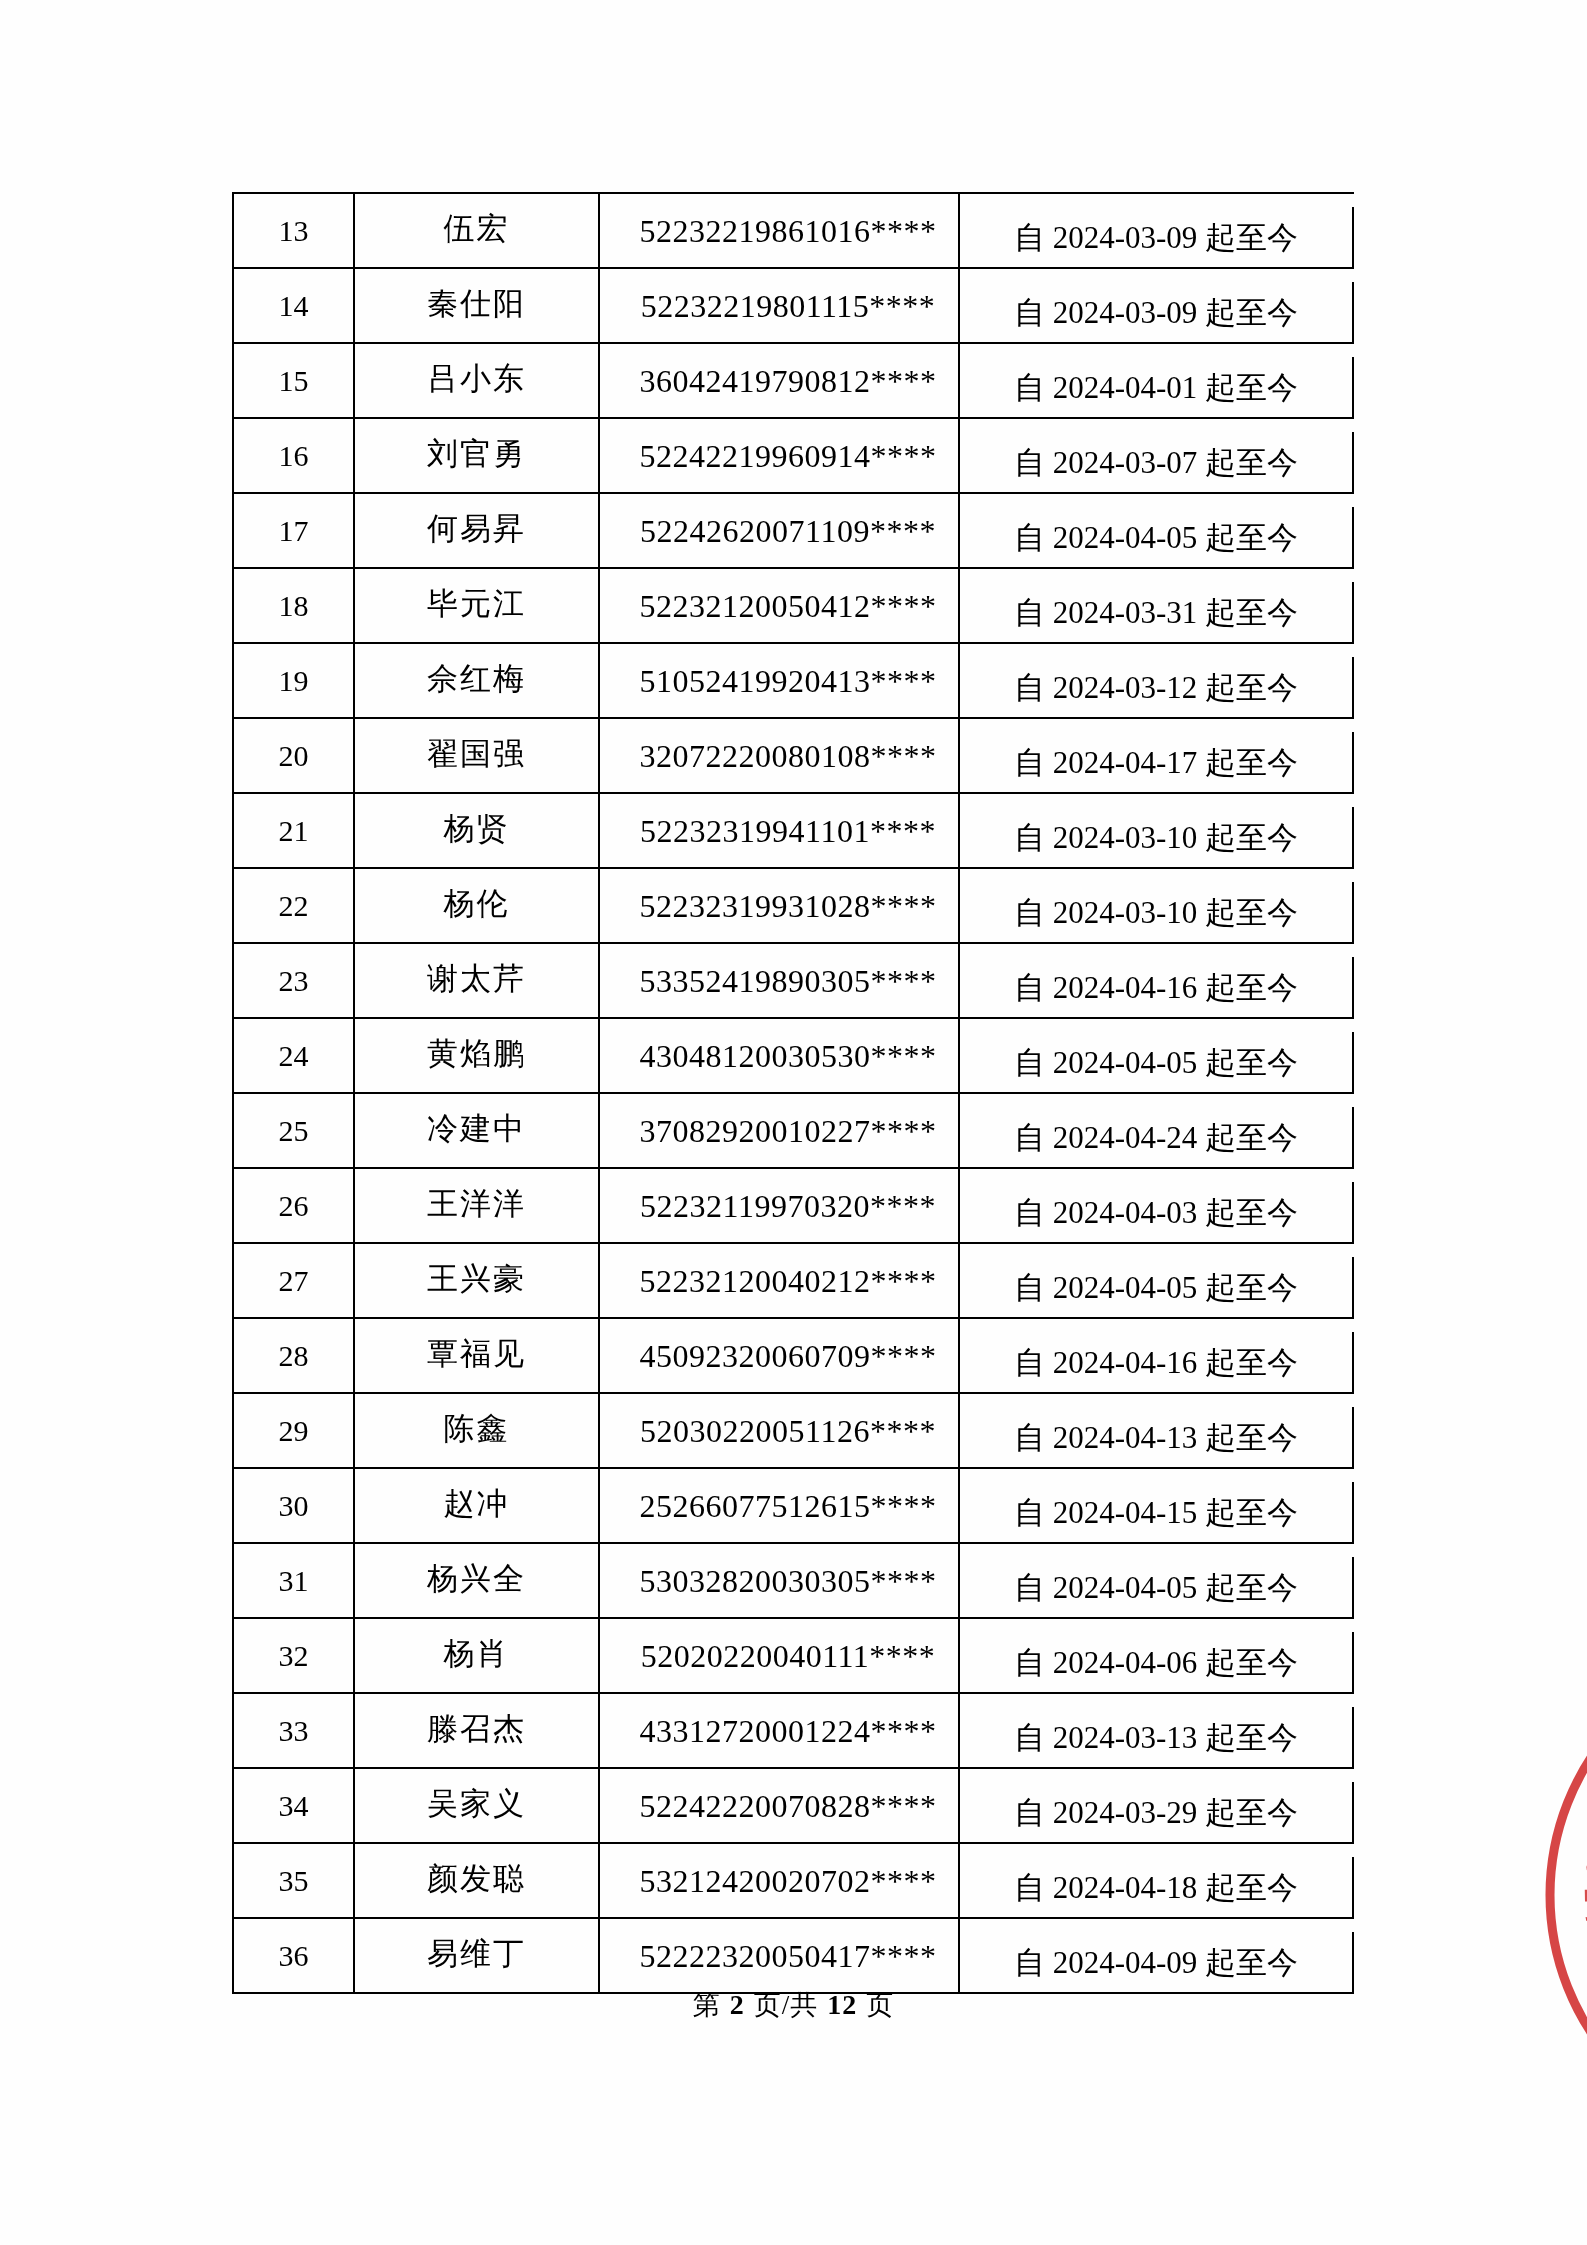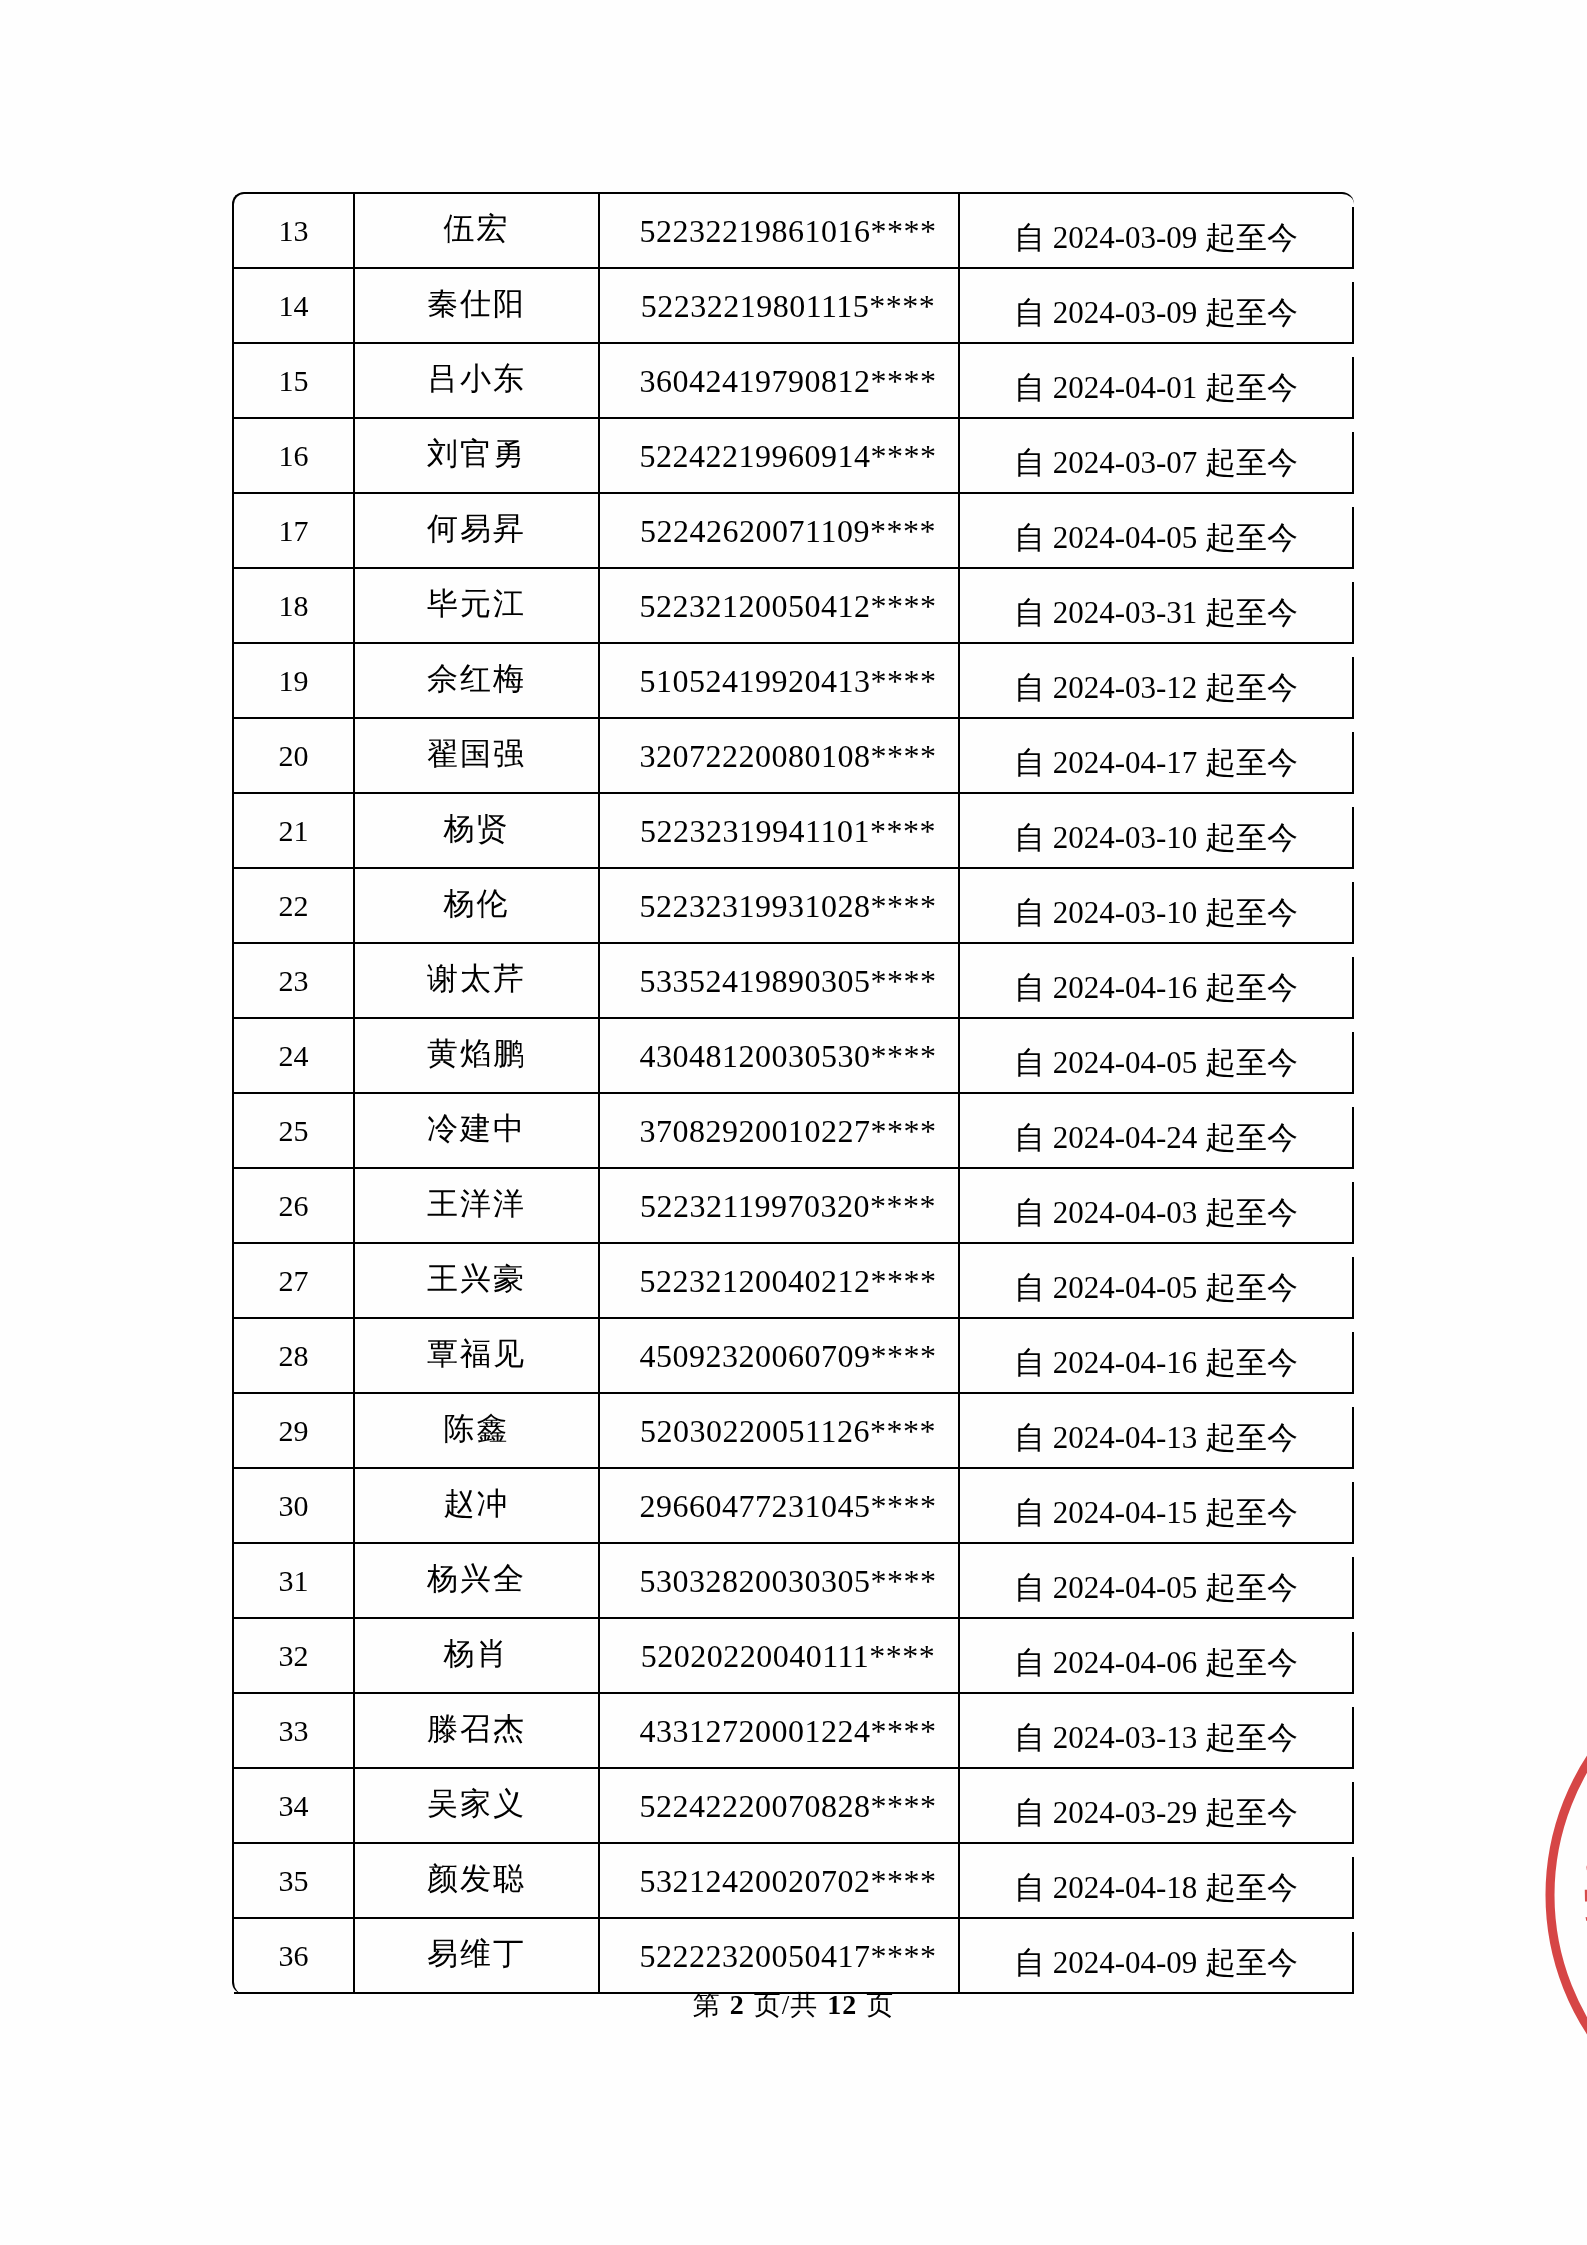--- a/index.html
+++ b/index.html
@@ -13,21 +13,20 @@
     color:#000;
   }
   .records {
     position:absolute;
     left:232px; top:192px;
     display:grid;
     grid-template-columns:121px 245px 360px 394px;
     grid-auto-rows:75px;
     border-top:2px solid #000;
     border-left:2px solid #000;
-    border-radius:12px;
   }
   .cell {
     border-right:2px solid #000;
     border-bottom:2px solid #000;
     display:flex;
     align-items:center;
     justify-content:center;
     font-size:31px;
     line-height:1;
     white-space:nowrap;
@@ -120,21 +119,21 @@
       <div class="cell c0">28</div>
       <div class="cell c1">覃福见</div>
       <div class="cell c2">45092320060709****</div>
       <div class="cell c3">自 2024-04-16 起至今</div>
       <div class="cell c0">29</div>
       <div class="cell c1">陈鑫</div>
       <div class="cell c2">52030220051126****</div>
       <div class="cell c3">自 2024-04-13 起至今</div>
       <div class="cell c0">30</div>
       <div class="cell c1">赵冲</div>
-      <div class="cell c2">29660477231045****</div>
+      <div class="cell c2">25266077512615****</div>
       <div class="cell c3">自 2024-04-15 起至今</div>
       <div class="cell c0">31</div>
       <div class="cell c1">杨兴全</div>
       <div class="cell c2">53032820030305****</div>
       <div class="cell c3">自 2024-04-05 起至今</div>
       <div class="cell c0">32</div>
       <div class="cell c1">杨肖</div>
       <div class="cell c2">52020220040111****</div>
       <div class="cell c3">自 2024-04-06 起至今</div>
       <div class="cell c0">33</div>

